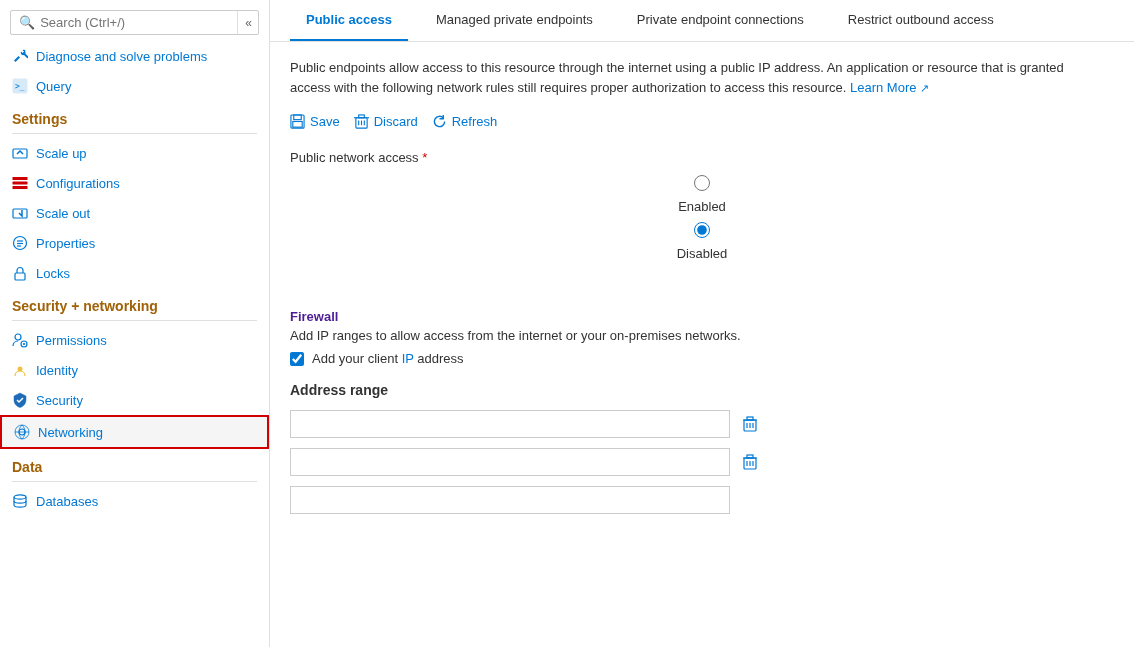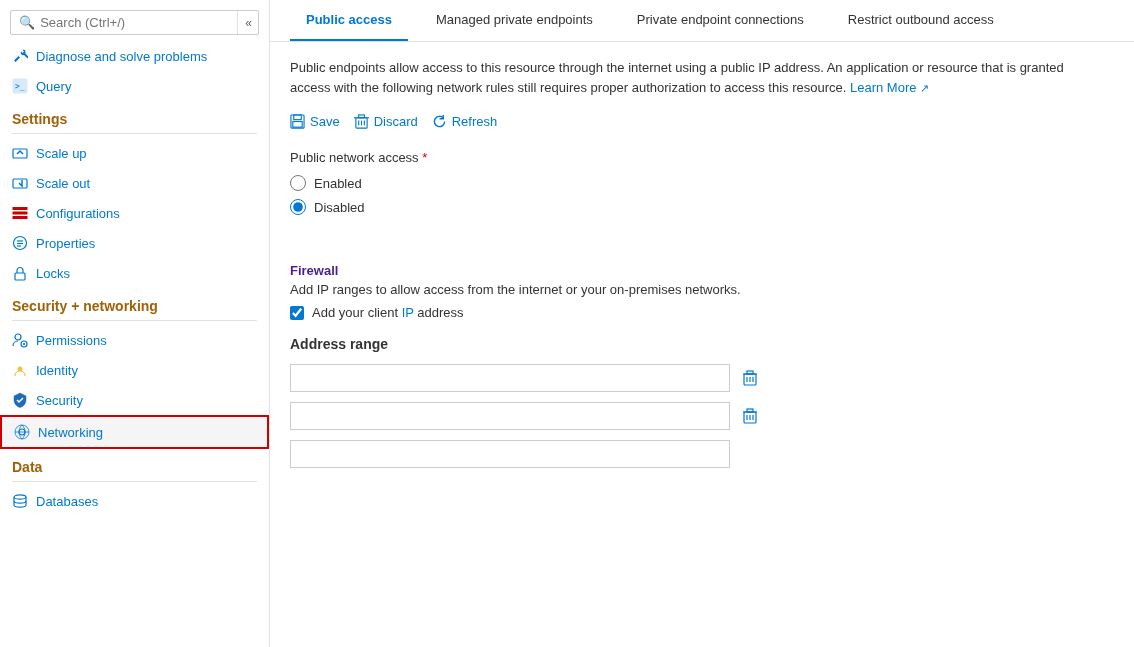--- a/index.html
+++ b/index.html
@@ -143,20 +143,21 @@
     }
     .field-label .required { color: #d00000; }
 
     .radio-group { display: flex; flex-direction: column; gap: 8px; margin-bottom: 16px; }
     .radio-item {
       display: flex;
       align-items: center;
       gap: 8px;
       font-size: 13px;
       cursor: pointer;
+      flex-direction: column;
     }
     .radio-item input[type="radio"] { accent-color: #0078d4; width: 16px; height: 16px; }
 
     .firewall-section { margin-bottom: 16px; }
     .firewall-title { font-size: 13px; font-weight: 600; color: #4c1d95; margin-bottom: 4px; margin-top: 48px; }
     .firewall-desc { font-size: 13px; color: #333; margin-bottom: 8px; }
     .checkbox-item {
       display: flex;
       align-items: center;
       gap: 8px;
@@ -240,36 +241,36 @@
         <rect x="1" y="4" width="14" height="9" rx="1" fill="none" stroke="#0078d4" stroke-width="1.2"></rect>
         <polyline points="5,9 8,6 11,9" fill="none" stroke="#0078d4" stroke-width="1.5"></polyline>
       </svg>
     </span>
     <span class="label">Scale up</span>
   </div>
 
   <div class="sidebar-item">
     <span class="icon">
       <svg width="16" height="16" viewBox="0 0 16 16">
-        <rect x="1" y="4" width="14" height="9" rx="1" fill="none" stroke="#0078d4" stroke-width="1.2"></rect>
-        <polyline points="7,8 10,11 10,5" fill="none" stroke="#0078d4" stroke-width="1.5"></polyline>
-      </svg>
-    </span>
-    <span class="label">Scale out</span>
-  </div>
-
-  <div class="sidebar-item">
-    <span class="icon">
-      <svg width="16" height="16" viewBox="0 0 16 16">
         <rect x="0.5" y="2" width="15" height="3" rx="0.5" fill="#c00"></rect>
         <rect x="0.5" y="6.5" width="15" height="3" rx="0.5" fill="#c00"></rect>
         <rect x="0.5" y="11" width="15" height="3" rx="0.5" fill="#c00"></rect>
       </svg>
     </span>
     <span class="label">Configurations</span>
+  </div>
+
+  <div class="sidebar-item">
+    <span class="icon">
+      <svg width="16" height="16" viewBox="0 0 16 16">
+        <rect x="1" y="4" width="14" height="9" rx="1" fill="none" stroke="#0078d4" stroke-width="1.2"></rect>
+        <polyline points="7,8 10,11 10,5" fill="none" stroke="#0078d4" stroke-width="1.5"></polyline>
+      </svg>
+    </span>
+    <span class="label">Scale out</span>
   </div>
 
   <div class="sidebar-item">
     <span class="icon">
       <svg width="16" height="16" viewBox="0 0 16 16">
         <circle cx="8" cy="8" r="6.5" fill="none" stroke="#0078d4" stroke-width="1.2"></circle>
         <line x1="5" y1="6" x2="11" y2="6" stroke="#0078d4" stroke-width="1.2"></line>
         <line x1="5" y1="8.5" x2="11" y2="8.5" stroke="#0078d4" stroke-width="1.2"></line>
         <line x1="5" y1="11" x2="9" y2="11" stroke="#0078d4" stroke-width="1.2"></line>
       </svg>

